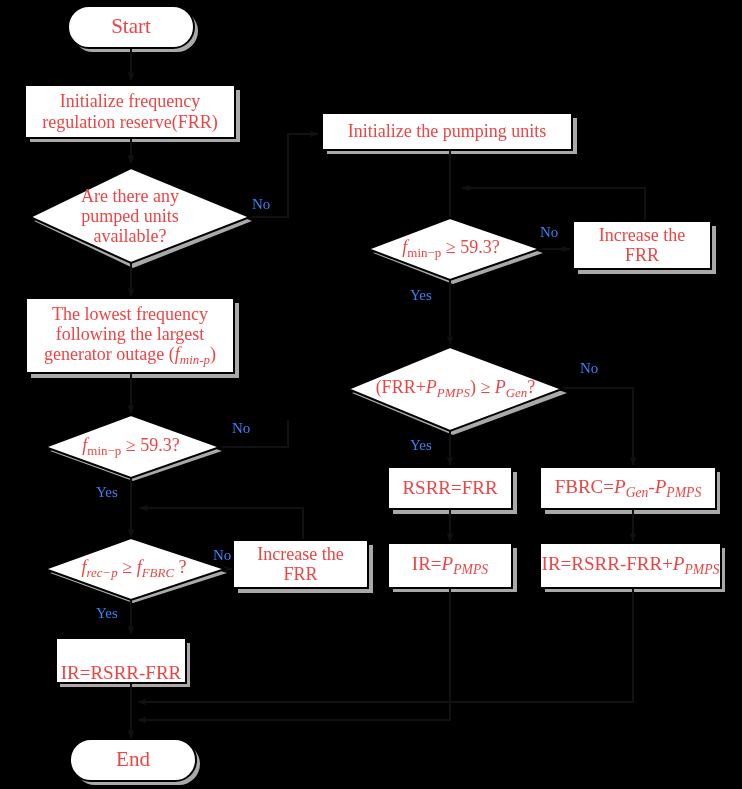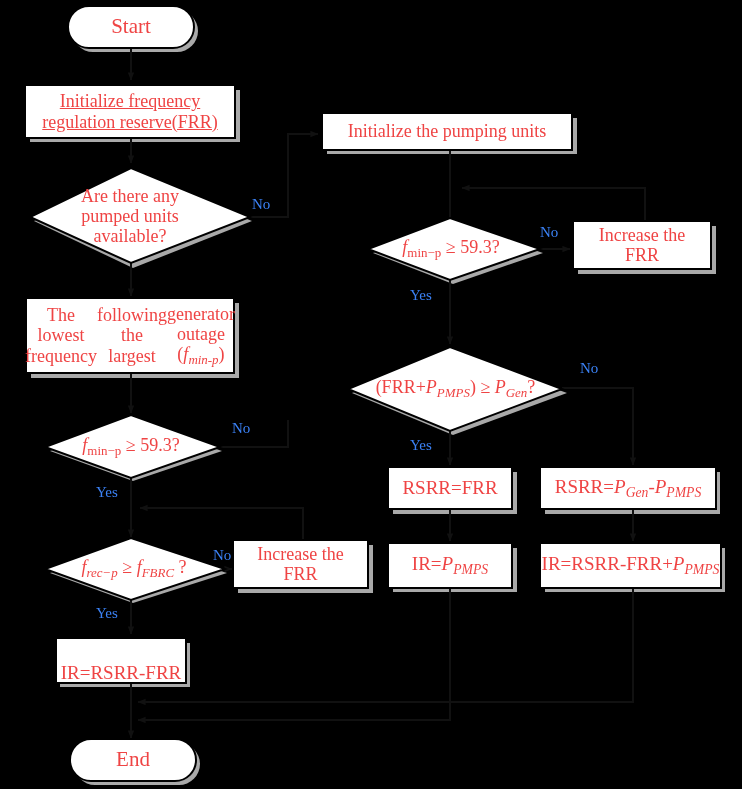--- a/index.html
+++ b/index.html
@@ -108,32 +108,32 @@
       <rect x="540" y="467" width="176" height="42"></rect>
       <rect x="388" y="543" width="124" height="45"></rect>
       <rect x="540" y="543" width="181" height="45"></rect>
     </g>
   </svg>
 
   <div class="node-label" style="left:68px;top:6px;width:126px;height:42px;font-size:21px;">
     <span>Start</span>
   </div>
 
-  <div class="node-label" style="left:25px;top:85px;width:210px;height:53px;font-size:18px;flex-direction:column;text-decoration:underline;">
+  <div class="node-label" style="left:25px;top:85px;width:210px;height:53px;font-size:18px;flex-direction:column;">
     <span>Initialize frequency</span>
     <span>regulation reserve(FRR)</span>
   </div>
 
   <div class="node-label" style="left:40px;top:176px;width:180px;height:80px;font-size:18px;flex-direction:column;">
     <span>Are there any</span>
     <span>pumped units</span>
     <span>available?</span>
   </div>
 
-  <div class="node-label" style="left:26px;top:298px;width:208px;height:75px;font-size:18px;flex-direction:row;">
+  <div class="node-label" style="left:26px;top:298px;width:208px;height:75px;font-size:18px;flex-direction:column;">
     <span>The lowest frequency</span>
     <span>following the largest</span>
     <span><span>generator outage (</span><span class="it">f</span><span class="sub it">min-p</span><span>)</span></span>
   </div>
 
   <div class="node-label" style="left:60px;top:430px;width:142px;height:34px;font-size:18px;">
     <span><span class="it">f</span><span class="sub">min−p</span><span> ≥ 59.3?</span></span>
   </div>
 
   <div class="node-label" style="left:55px;top:552px;width:158px;height:34px;font-size:18px;">
@@ -168,21 +168,21 @@
 
   <div class="node-label" style="left:358px;top:372px;width:195px;height:34px;font-size:18px;">
     <span><span>(FRR+</span><span class="it">P</span><span class="sub it">PMPS</span><span>) ≥ </span><span class="it">P</span><span class="sub it">Gen</span><span>?</span></span>
   </div>
 
   <div class="node-label" style="left:388px;top:467px;width:124px;height:42px;font-size:19px;">
     <span>RSRR=FRR</span>
   </div>
 
   <div class="node-label" style="left:540px;top:467px;width:176px;height:42px;font-size:19px;">
-    <span><span>RSRR=</span><span class="it">P</span><span class="sub it">Gen</span><span>-</span><span class="it">P</span><span class="sub it">PMPS</span></span>
+    <span><span>FBRC=</span><span class="it">P</span><span class="sub it">Gen</span><span>-</span><span class="it">P</span><span class="sub it">PMPS</span></span>
   </div>
 
   <div class="node-label" style="left:388px;top:543px;width:124px;height:45px;font-size:19px;">
     <span><span>IR=</span><span class="it">P</span><span class="sub it">PMPS</span></span>
   </div>
 
   <div class="node-label" style="left:540px;top:543px;width:181px;height:45px;font-size:19px;">
     <span><span>IR=RSRR-FRR+</span><span class="it">P</span><span class="sub it">PMPS</span></span>
   </div>
 

